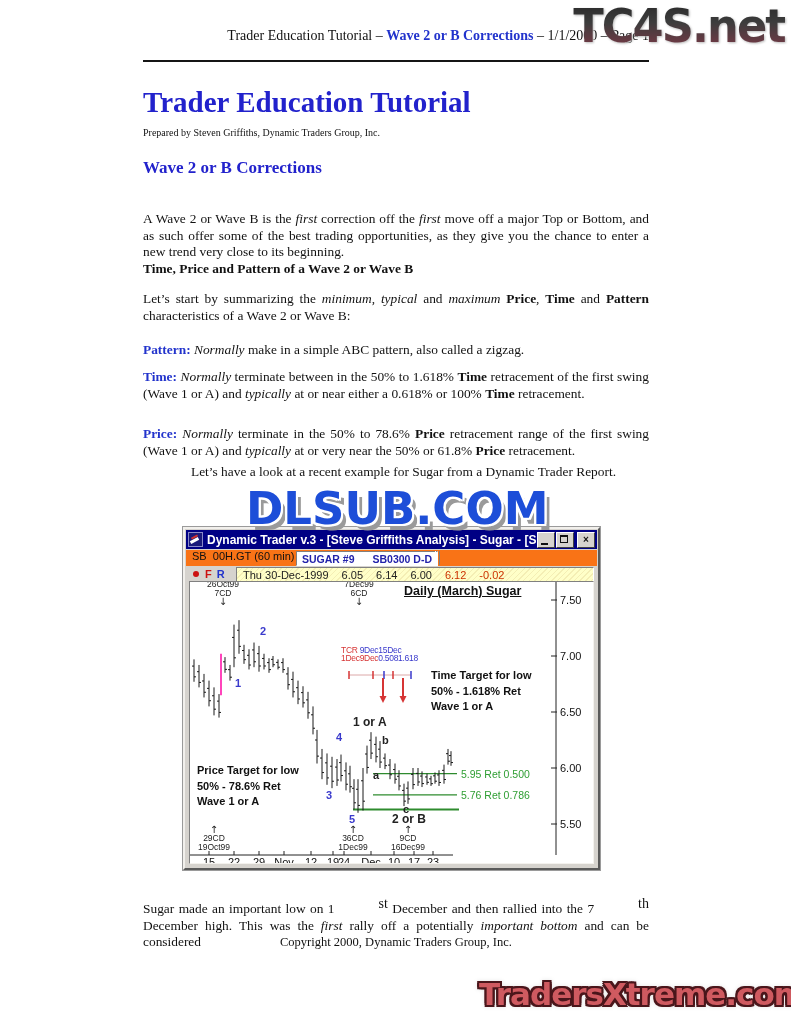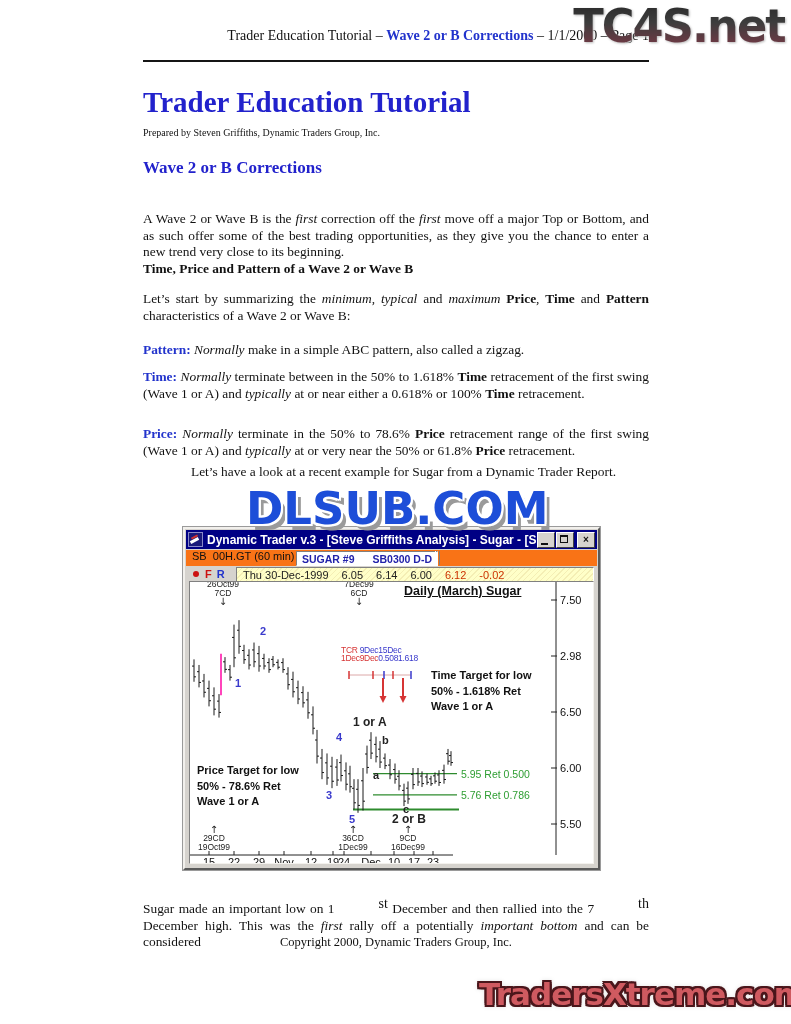--- a/index.html
+++ b/index.html
@@ -326,21 +326,21 @@
         <line x1="183" y1="89" x2="183" y2="97" stroke="#d63535" stroke-width="1.5"></line>
         <line x1="194" y1="89" x2="194" y2="97" stroke="#3a3acc" stroke-width="1.5"></line>
         <line x1="203" y1="89" x2="203" y2="97" stroke="#d63535" stroke-width="1.5"></line>
         <line x1="221" y1="89" x2="221" y2="97" stroke="#3a3acc" stroke-width="1.5"></line>
         <line x1="193" y1="96" x2="193" y2="114" stroke="#d63535" stroke-width="2"></line>
         <polygon points="189.5,114 196.5,114 193,121" fill="#d63535"></polygon>
         <line x1="213" y1="96" x2="213" y2="114" stroke="#d63535" stroke-width="2"></line>
         <polygon points="209.5,114 216.5,114 213,121" fill="#d63535"></polygon>
       </svg>
       <div class="c-lbl axis-label" style="left: 370px; top: 18px; transform: translateY(-50%);">7.50</div>
-      <div class="c-lbl axis-label" style="left: 370px; top: 74px; transform: translateY(-50%);">2.98</div>
+      <div class="c-lbl axis-label" style="left: 370px; top: 74px; transform: translateY(-50%);">7.00</div>
       <div class="c-lbl axis-label" style="left: 370px; top: 130px; transform: translateY(-50%);">6.50</div>
       <div class="c-lbl axis-label" style="left: 370px; top: 186px; transform: translateY(-50%);">6.00</div>
       <div class="c-lbl axis-label" style="left: 370px; top: 242px; transform: translateY(-50%);">5.50</div>
       <div class="c-lbl axis-label xtick" style="left: 19px; top: 274px;">15</div>
       <div class="c-lbl axis-label xtick" style="left: 44px; top: 274px;">22</div>
       <div class="c-lbl axis-label xtick" style="left: 69px; top: 274px;">29</div>
       <div class="c-lbl axis-label xtick" style="left: 94px; top: 274px;">Nov</div>
       <div class="c-lbl axis-label xtick" style="left: 121px; top: 274px;">12</div>
       <div class="c-lbl axis-label xtick" style="left: 143px; top: 274px;">19</div>
       <div class="c-lbl axis-label xtick" style="left: 154px; top: 274px;">24</div>

